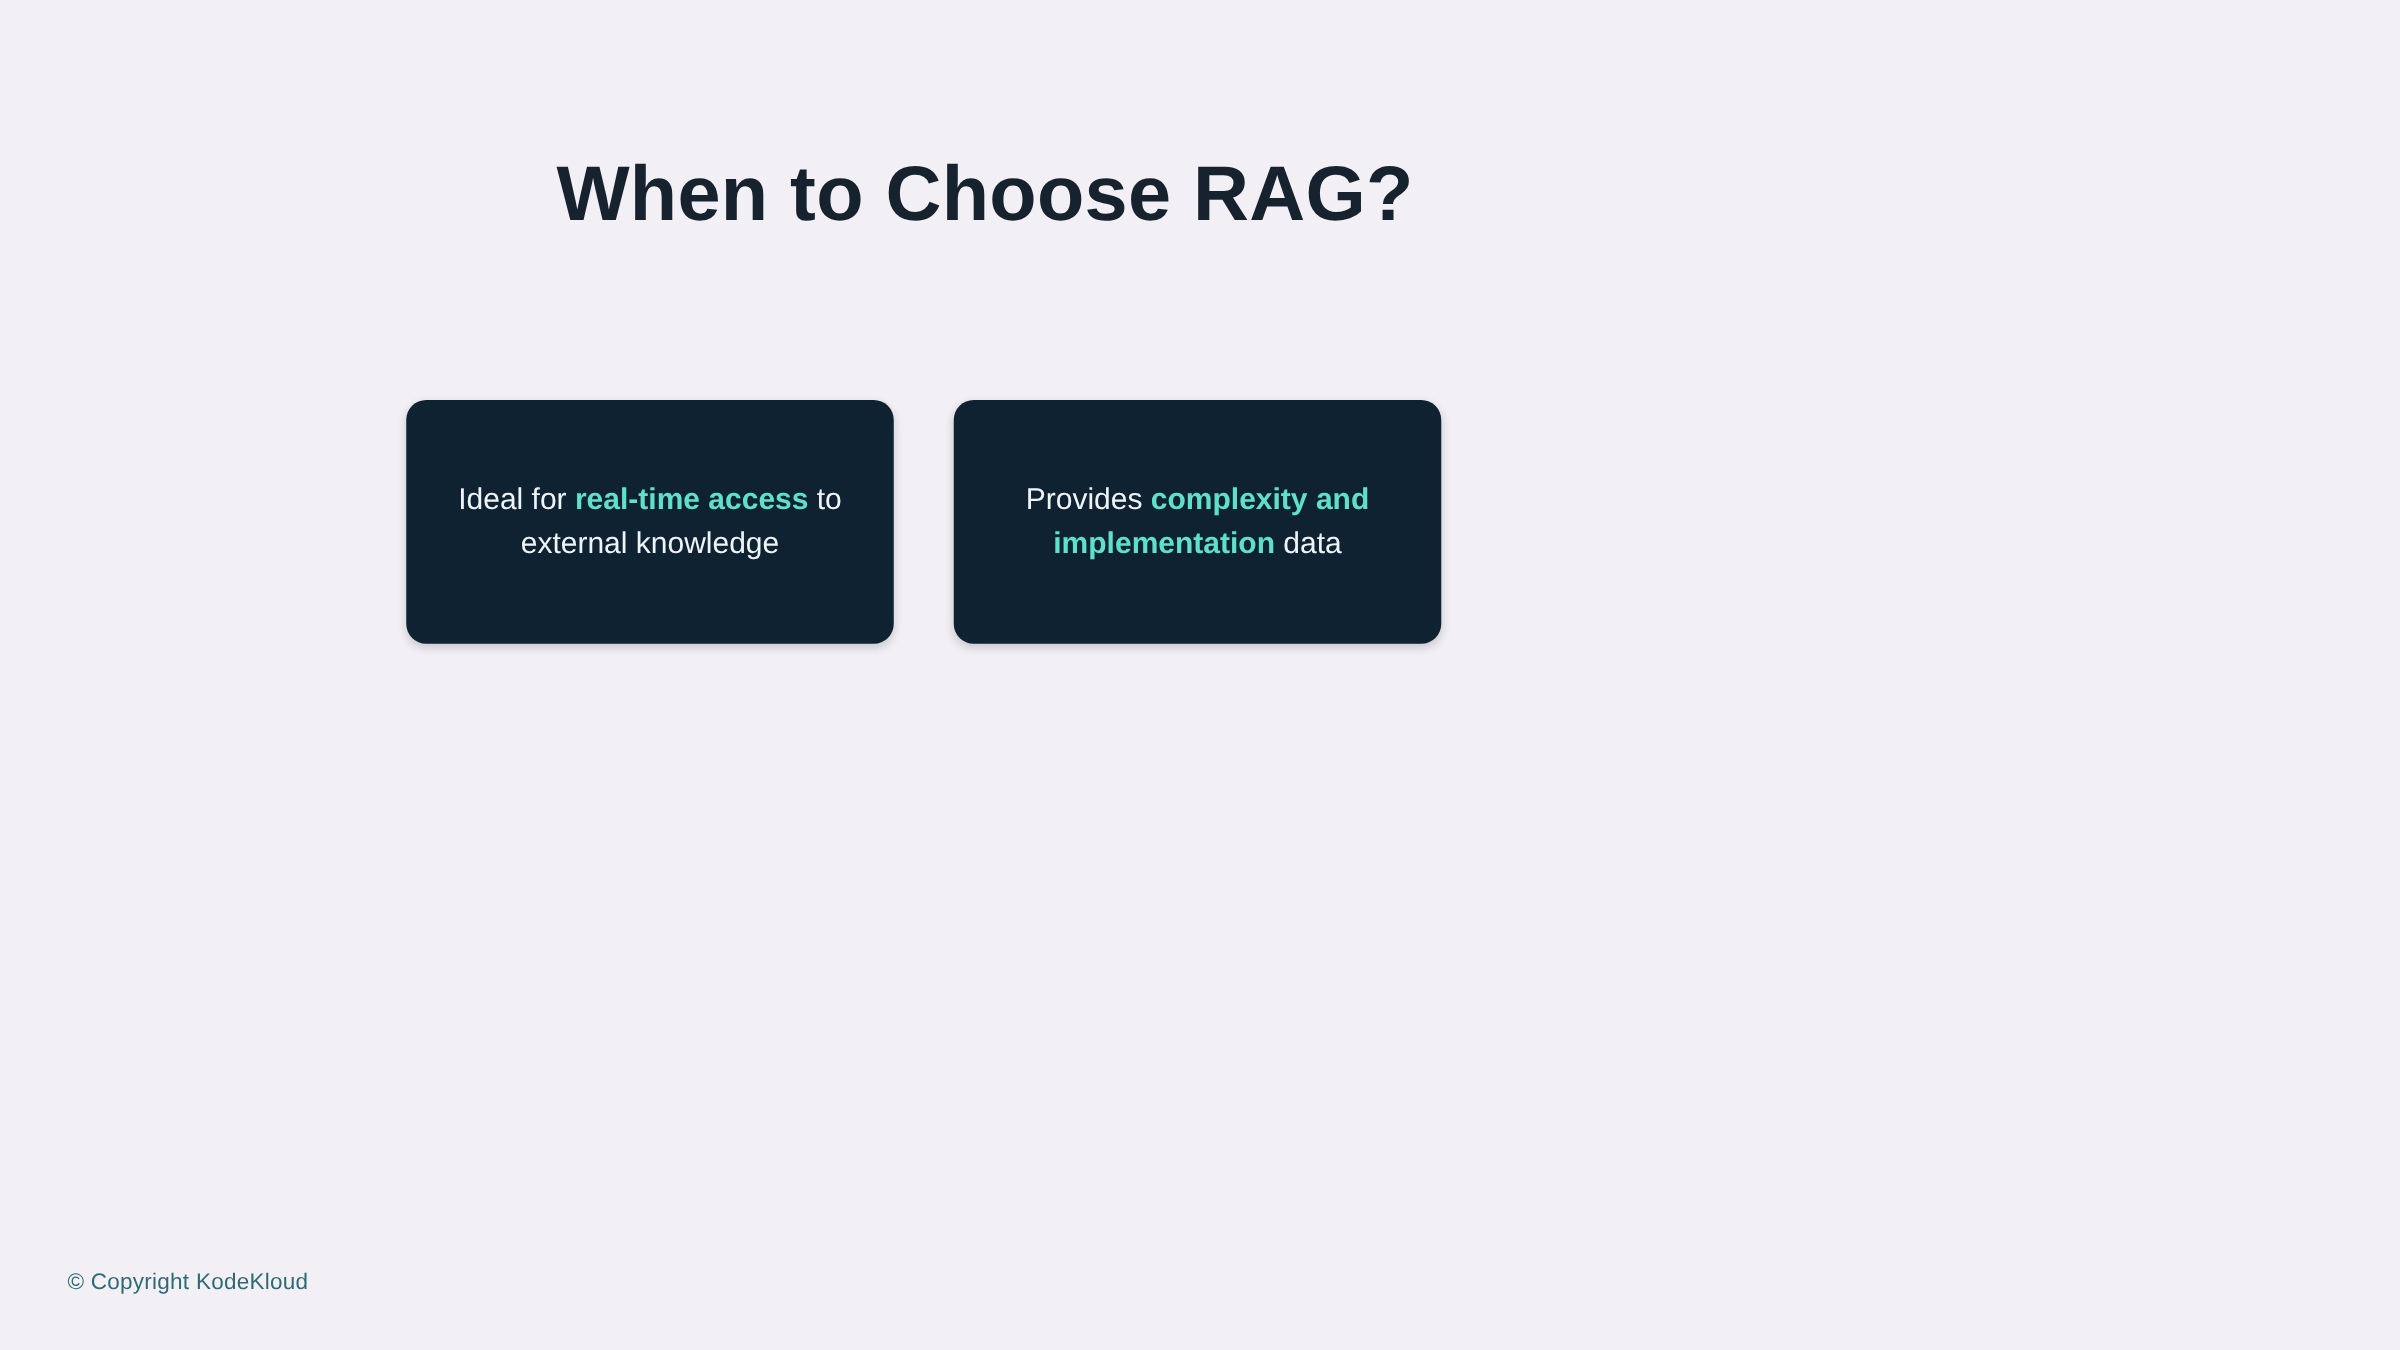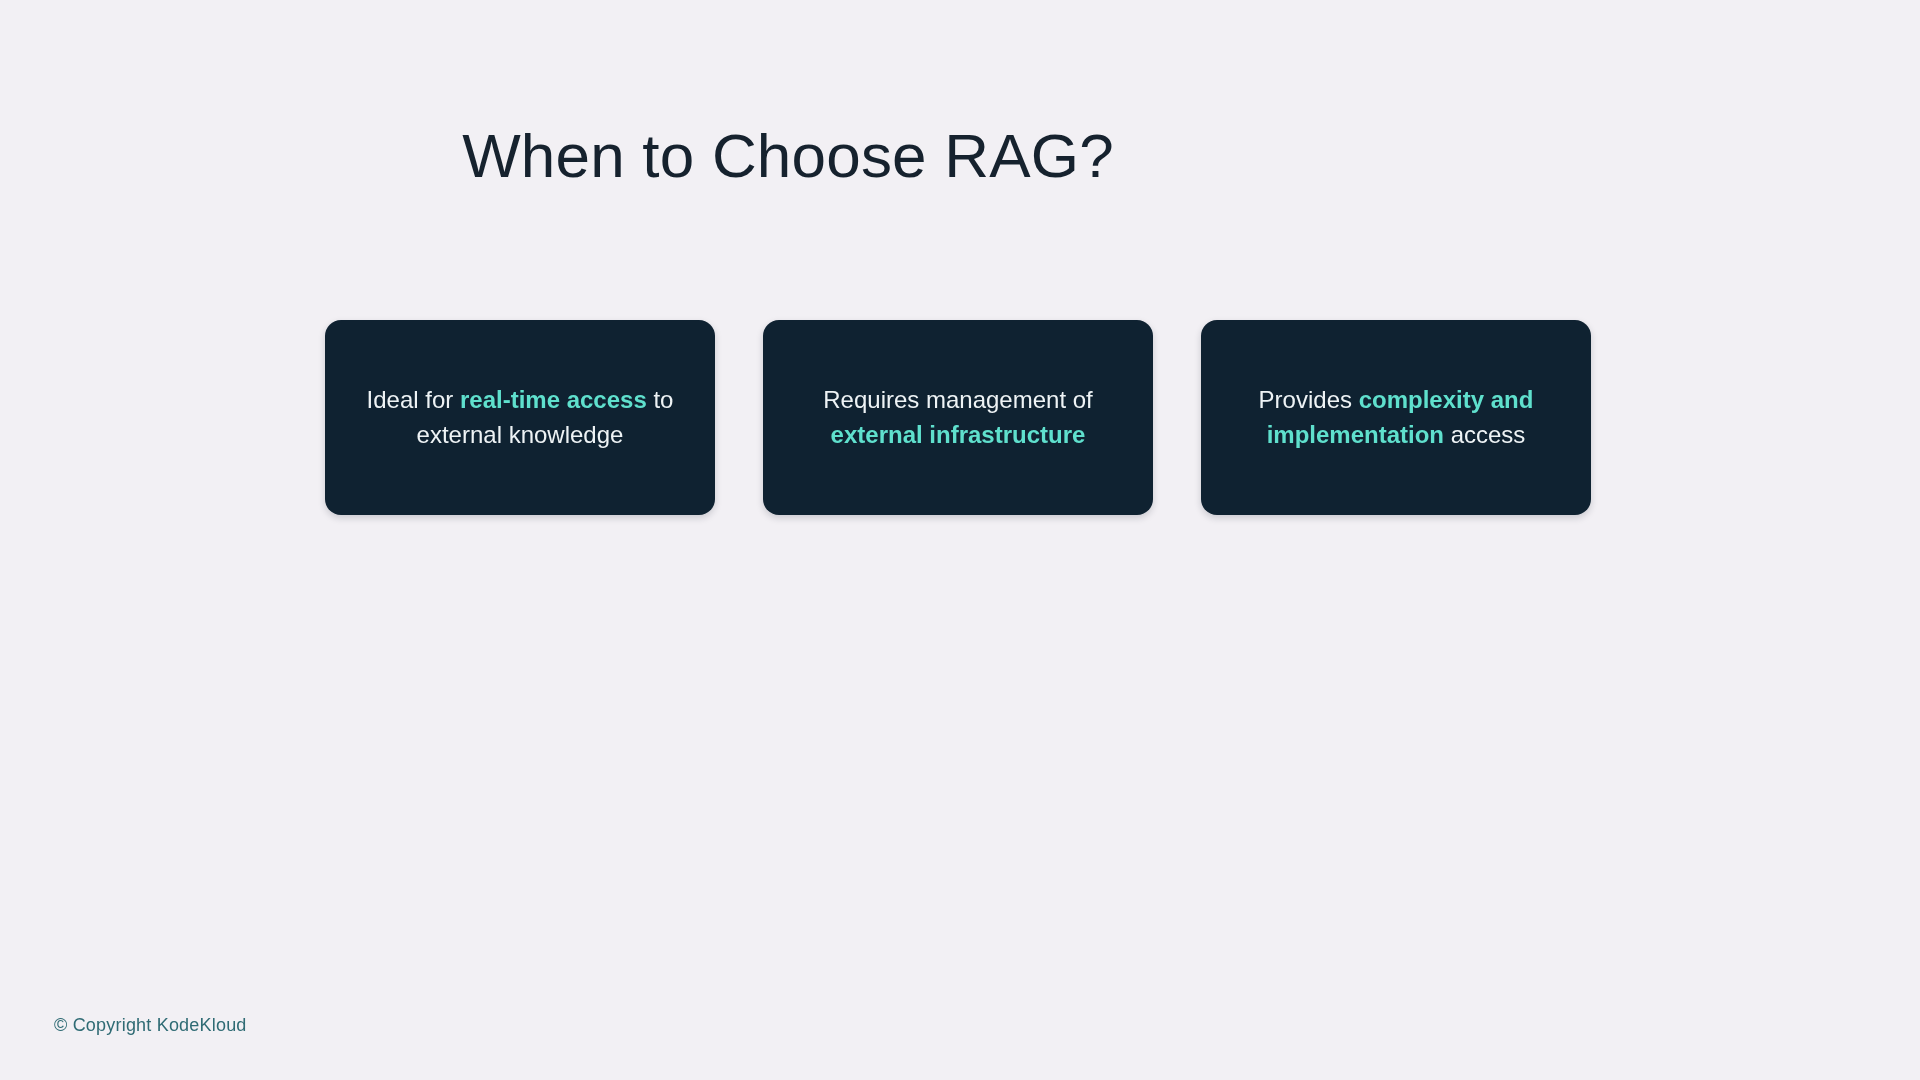--- a/index.html
+++ b/index.html
@@ -22,21 +22,21 @@
     height: 1080px;
   }
 
   .slide-title {
     position: absolute;
     top: 78px;
     left: 0;
     width: 1576px;
     text-align: center;
     font-size: 62px;
-    font-weight: 400;
+    font-weight: 700;
     letter-spacing: 0.2px;
     color: #16222e;
     line-height: 1.15;
   }
 
   .card-grid {
     position: absolute;
     left: 325px;
     top: 320px;
     width: 1270px;
@@ -87,22 +87,19 @@
 
 <div class="slide">
 
   <h1 class="slide-title">When to Choose RAG?</h1>
 
   <div class="card-grid">
       <div class="card">
         <div class="card-text"><span>Ideal for </span><span class="hl">real-time access</span><span> to external knowledge</span></div>
       </div>
       <div class="card">
-        <div class="card-text"><span>Requires management of </span><span class="hl">external infrastructure</span></div>
-      </div>
-      <div class="card">
-        <div class="card-text"><span>Provides </span><span class="hl">complexity and implementation</span><span> access</span></div>
+        <div class="card-text"><span>Provides </span><span class="hl">complexity and implementation</span><span> data</span></div>
       </div>
     </div>
 
   <div class="footer-copyright">© Copyright KodeKloud</div>
 
 </div>
 
 </body></html>

